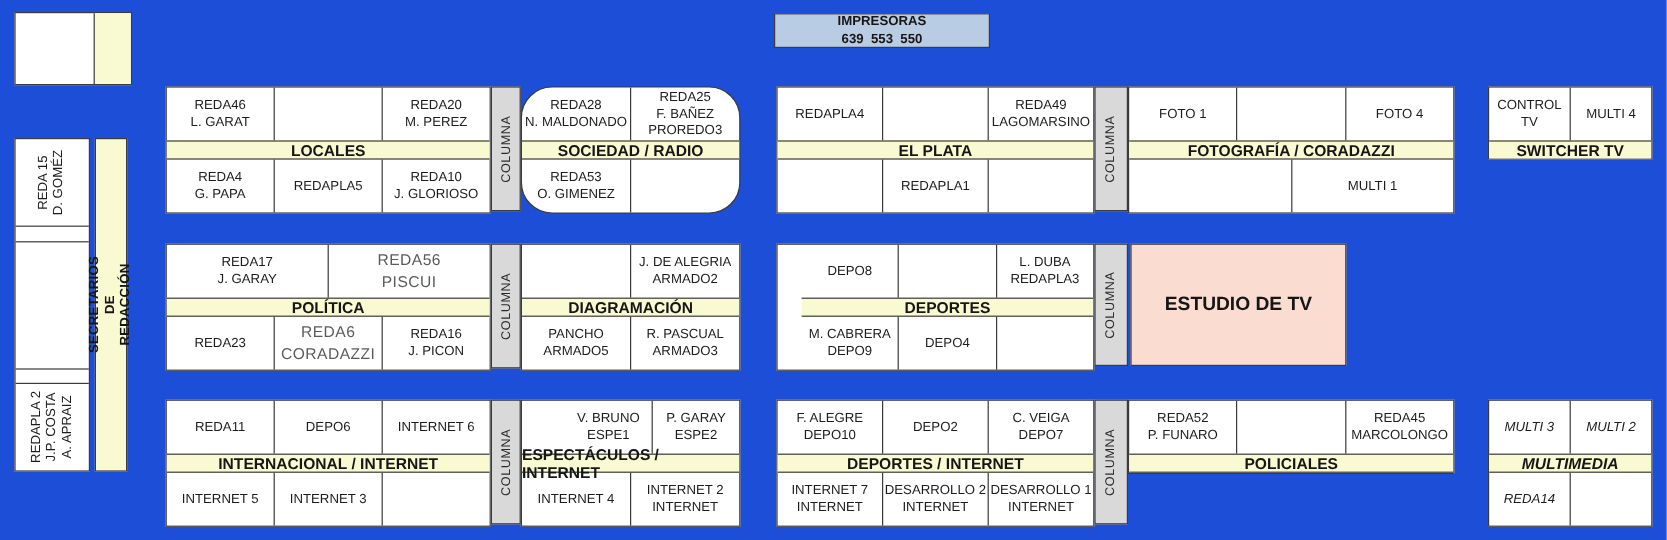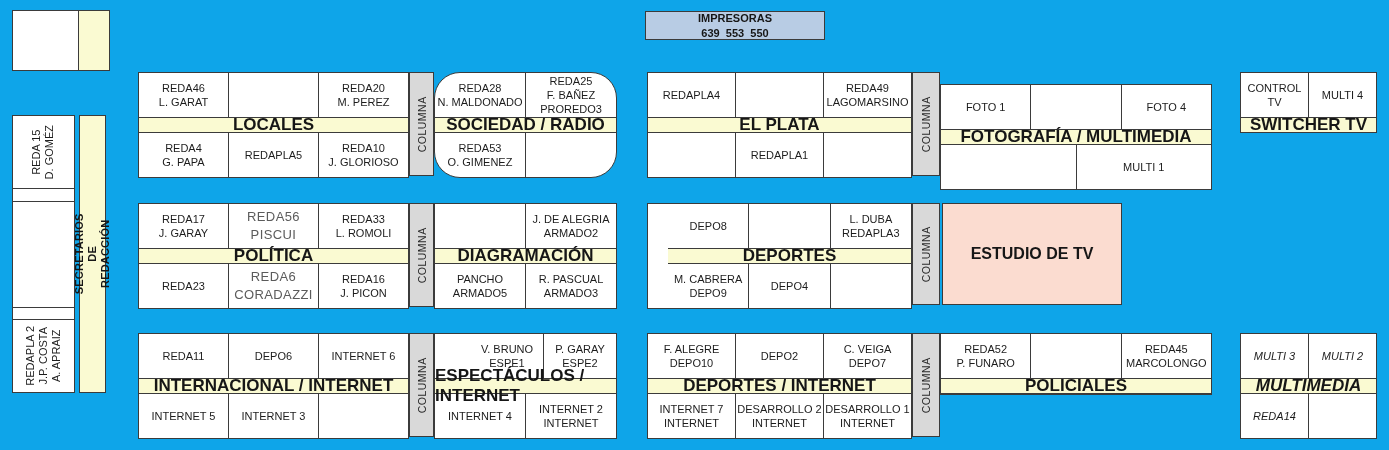--- a/index.html
+++ b/index.html
@@ -1,29 +1,29 @@
 <!DOCTYPE html>
 <html style="--band: #fafad2; --colgray: #d9d9d9; --blue: #b8cce4; --pink: #fbdcd0;"><head>
 <meta charset="utf-8">
 <style>
   html,body{margin:0;padding:0;background:#ffffff;}
-  .canvas{position:relative;width:1389px;height:450px;background:#0ea5e9;
+  .canvas{position:relative;width:1389px;height:450px;background:#1d4ed8;
           font-family:"Liberation Sans",sans-serif;overflow:hidden;}
   .abs{position:absolute;box-sizing:border-box;}
   
   .tbl{border:1.5px solid #3b3b3b;background:#fff;}
   .trow{display:flex;}
   .cell{flex:1;display:flex;align-items:center;justify-content:center;text-align:center;
         white-space:pre-line;font-size:11px;line-height:1.28;color:#1c1c1c;
         border-left:1px solid #3b3b3b;overflow:hidden;}
   .cell:first-child{border-left:none;}
   .cell.muted{font-size:13px;color:#5b5b5b;letter-spacing:.4px;line-height:1.35;}
   .band{display:flex;align-items:center;justify-content:center;background:var(--band,#fafad2);
         border-top:1px solid #3b3b3b;border-bottom:1px solid #3b3b3b;
-        font-weight:bold;font-size:17px;color:#161616;}
+        font-weight:bold;font-size:13px;color:#161616;}
   .band.last{border-bottom:none;}
   
   .columna{background:var(--colgray,#d9d9d9);border:1px solid #3b3b3b;
            display:flex;align-items:center;justify-content:center;}
   .vtext{transform:rotate(-90deg);white-space:pre-line;text-align:center;line-height:1.2;}
   .columna .vtext{font-size:10.5px;color:#2a2a2a;letter-spacing:.5px;}
   
   .estudio{background:var(--pink,#fbdcd0);border:1.5px solid #3b3b3b;display:flex;
            align-items:center;justify-content:center;font-weight:bold;font-size:16px;color:#161616;}
   
@@ -120,47 +120,45 @@
         <div class="cell">REDA49
 LAGOMARSINO</div>
       </div>
       <div class="band" style="height: 14px;">EL PLATA</div>
       <div class="trow" style="height: 44px;">
         <div class="cell"></div>
         <div class="cell">REDAPLA1</div>
         <div class="cell"></div>
       </div>
     </div>
-    <div class="abs tbl" style="left: 940px; top: 84px; width: 272px;">
+    <div class="abs tbl" style="left: 940px; top: 72px; width: 272px;">
       <div class="trow" style="height: 44px;">
         <div class="cell">FOTO 1</div>
         <div class="cell"></div>
         <div class="cell">FOTO 4</div>
       </div>
-      <div class="band" style="height: 14px;">FOTOGRAFÍA / MULTIMEDIA</div>
+      <div class="band" style="height: 14px;">FOTOGRAFÍA / CORADAZZI</div>
       <div class="trow" style="height: 44px;">
         <div class="cell"></div>
         <div class="cell">MULTI 1</div>
       </div>
     </div>
     <div class="abs tbl" style="left: 1240px; top: 72px; width: 137px;">
       <div class="trow" style="height: 44px;">
         <div class="cell">CONTROL TV</div>
         <div class="cell">MULTI 4</div>
       </div>
       <div class="band last" style="height: 14px;">SWITCHER TV</div>
     </div>
     <div class="abs tbl" style="left: 138px; top: 203px; width: 271px;">
       <div class="trow" style="height: 44px;">
         <div class="cell">REDA17
 J. GARAY</div>
         <div class="cell muted">REDA56
 PISCUI</div>
-        <div class="cell">REDA33
-L. ROMOLI</div>
       </div>
       <div class="band" style="height: 14px;">POLÍTICA</div>
       <div class="trow" style="height: 44px;">
         <div class="cell">REDA23</div>
         <div class="cell muted">REDA6
 CORADAZZI</div>
         <div class="cell">REDA16
 J. PICON</div>
       </div>
     </div>

